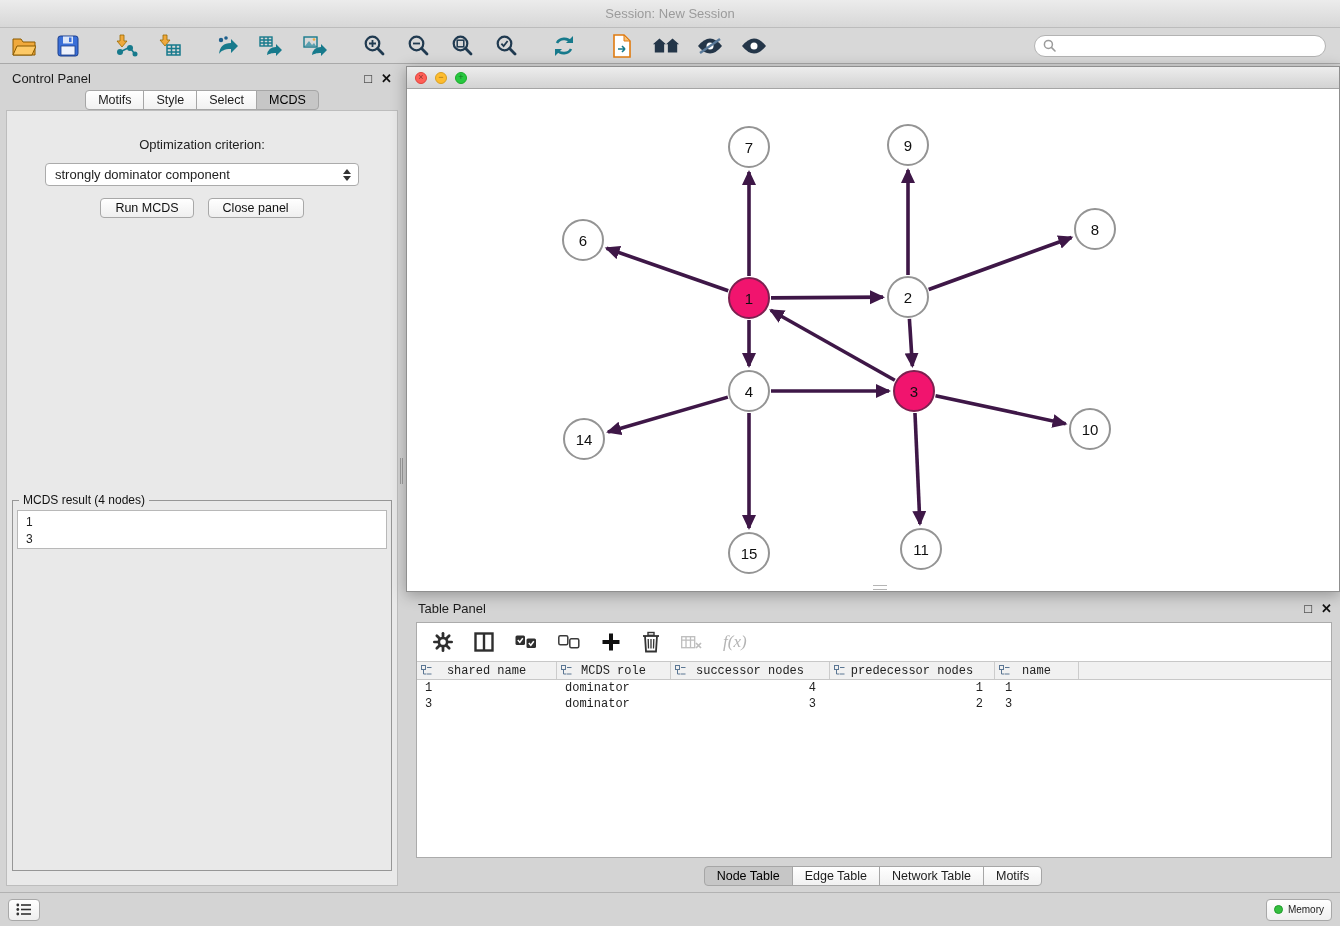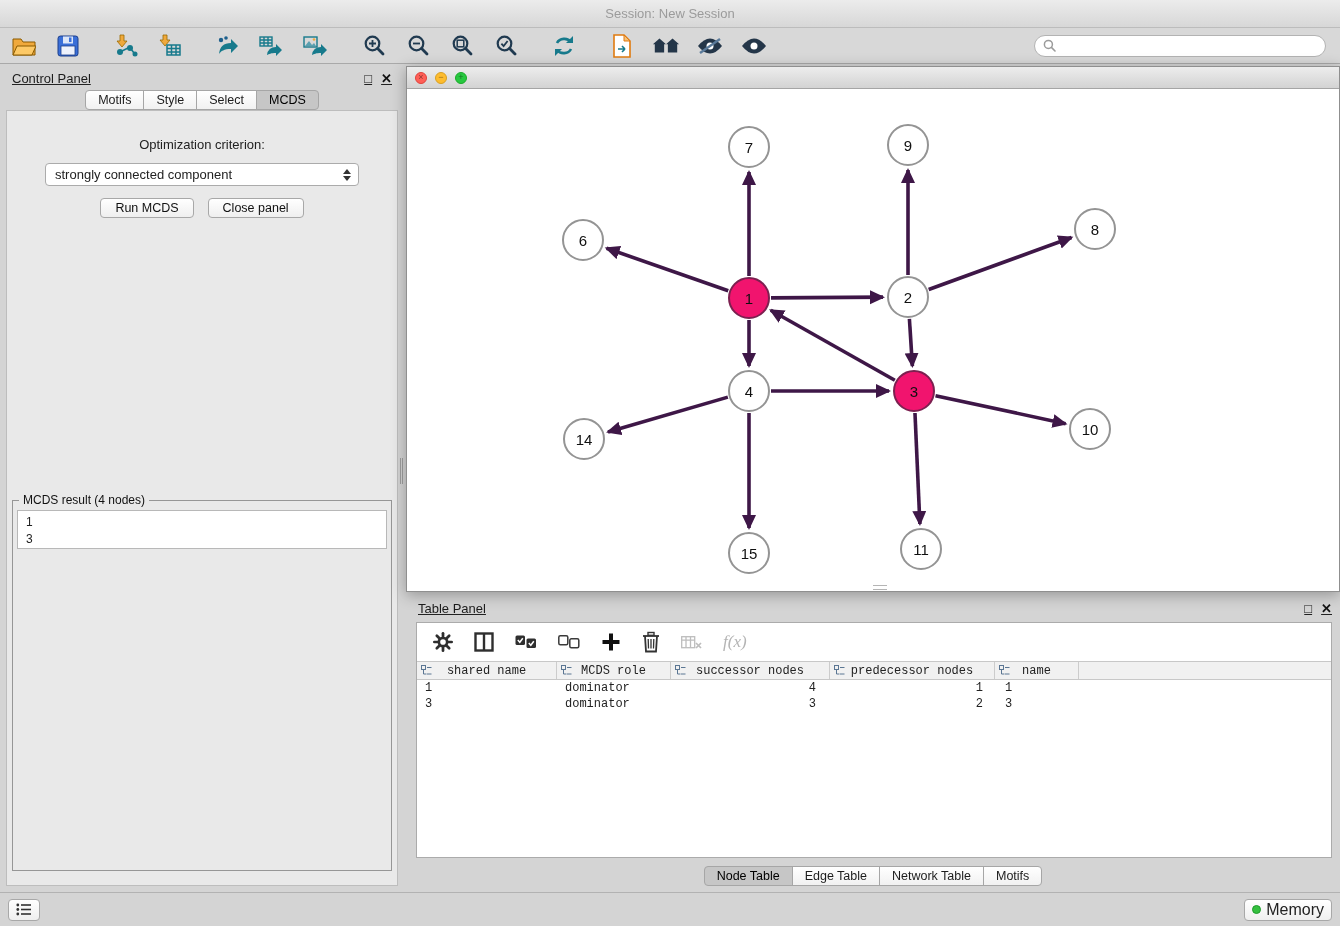--- a/index.html
+++ b/index.html
@@ -32,21 +32,21 @@
   .seg { display:flex; }
   .seg .tab {
     padding:2px 12px; background:linear-gradient(#ffffff,#f1f1f1);
     border:1px solid #a6a6a6; margin-left:-1px; font-size:12.5px; color:#1c1c1c; white-space:nowrap;
   }
   .seg .tab:first-child { border-radius:4px 0 0 4px; margin-left:0; }
   .seg .tab:last-child { border-radius:0 4px 4px 0; }
   .seg .tab.active { background:#c6c6c6; color:#000000; }
   
   #control-panel { position:absolute; left:4px; top:66px; width:396px; height:822px; }
-  .panel-header { height:24px; display:flex; align-items:center; padding:0 8px;text-decoration:underline; }
+  .panel-header { height:24px; display:flex; align-items:center; padding:0 8px; }
   .panel-header .ph-title { font-size:13px; color:#1b1b1b; }
   .panel-header .ph-btns { margin-left:auto; display:flex; gap:9px; align-items:center; }
   .ph-btn { font-size:13px; font-weight:bold; color:#111; line-height:1; cursor:default; }
   .cp-tabs { display:flex; justify-content:center; position:relative; z-index:2; }
   .cp-body {
     position:absolute; left:2px; right:2px; top:44px; bottom:2px;
     background:#e9e9e9; border:1px solid #bdbdbd;
     display:flex; flex-direction:column; align-items:center;
   }
   .opt-label { margin-top:26px; font-size:13px; }
@@ -142,21 +142,21 @@
     position:absolute; left:0; right:0; bottom:0; height:34px;
     background:#d4d4d4; border-top:1px solid #b2b2b2;
     display:flex; align-items:center; padding:0 8px;
   }
   .sb-btn {
     height:22px; background:linear-gradient(#ffffff,#efefef);
     border:1px solid #a8a8a8; border-radius:4px;
     display:flex; align-items:center; justify-content:center; gap:5px; padding:0 7px;
   }
   .mem-dot { width:9px; height:9px; border-radius:50%; background:#35c03f; border:1px solid #1f9b2c; }
-  .sb-memory { margin-left:auto; font-size:16px; }
+  .sb-memory { margin-left:auto; font-size:10px; }
 </style>
 </head>
 <body>
 
 <div class="titlebar">
   <span>Session: New Session</span>
 </div>
 
 <div class="toolbar">
   <div class="tool-group">
@@ -310,21 +310,21 @@
   </div>
   <div class="cp-tabs seg" id="cp-tabs">
       <div class="tab">Motifs</div>
       <div class="tab">Style</div>
       <div class="tab">Select</div>
       <div class="tab active">MCDS</div>
     </div>
   <div class="cp-body">
     <div class="opt-label">Optimization criterion:</div>
     <div class="criterion-select">
-      <span>strongly connected component</span>
+      <span>strongly dominator component</span>
       <span class="stepper">
           <i class="up"></i>
           <i class="down"></i>
         </span>
     </div>
     <div class="cp-buttons">
       <button class="btn">Run MCDS</button>
       <button class="btn">Close panel</button>
     </div>
     <fieldset class="mcds-fieldset">

